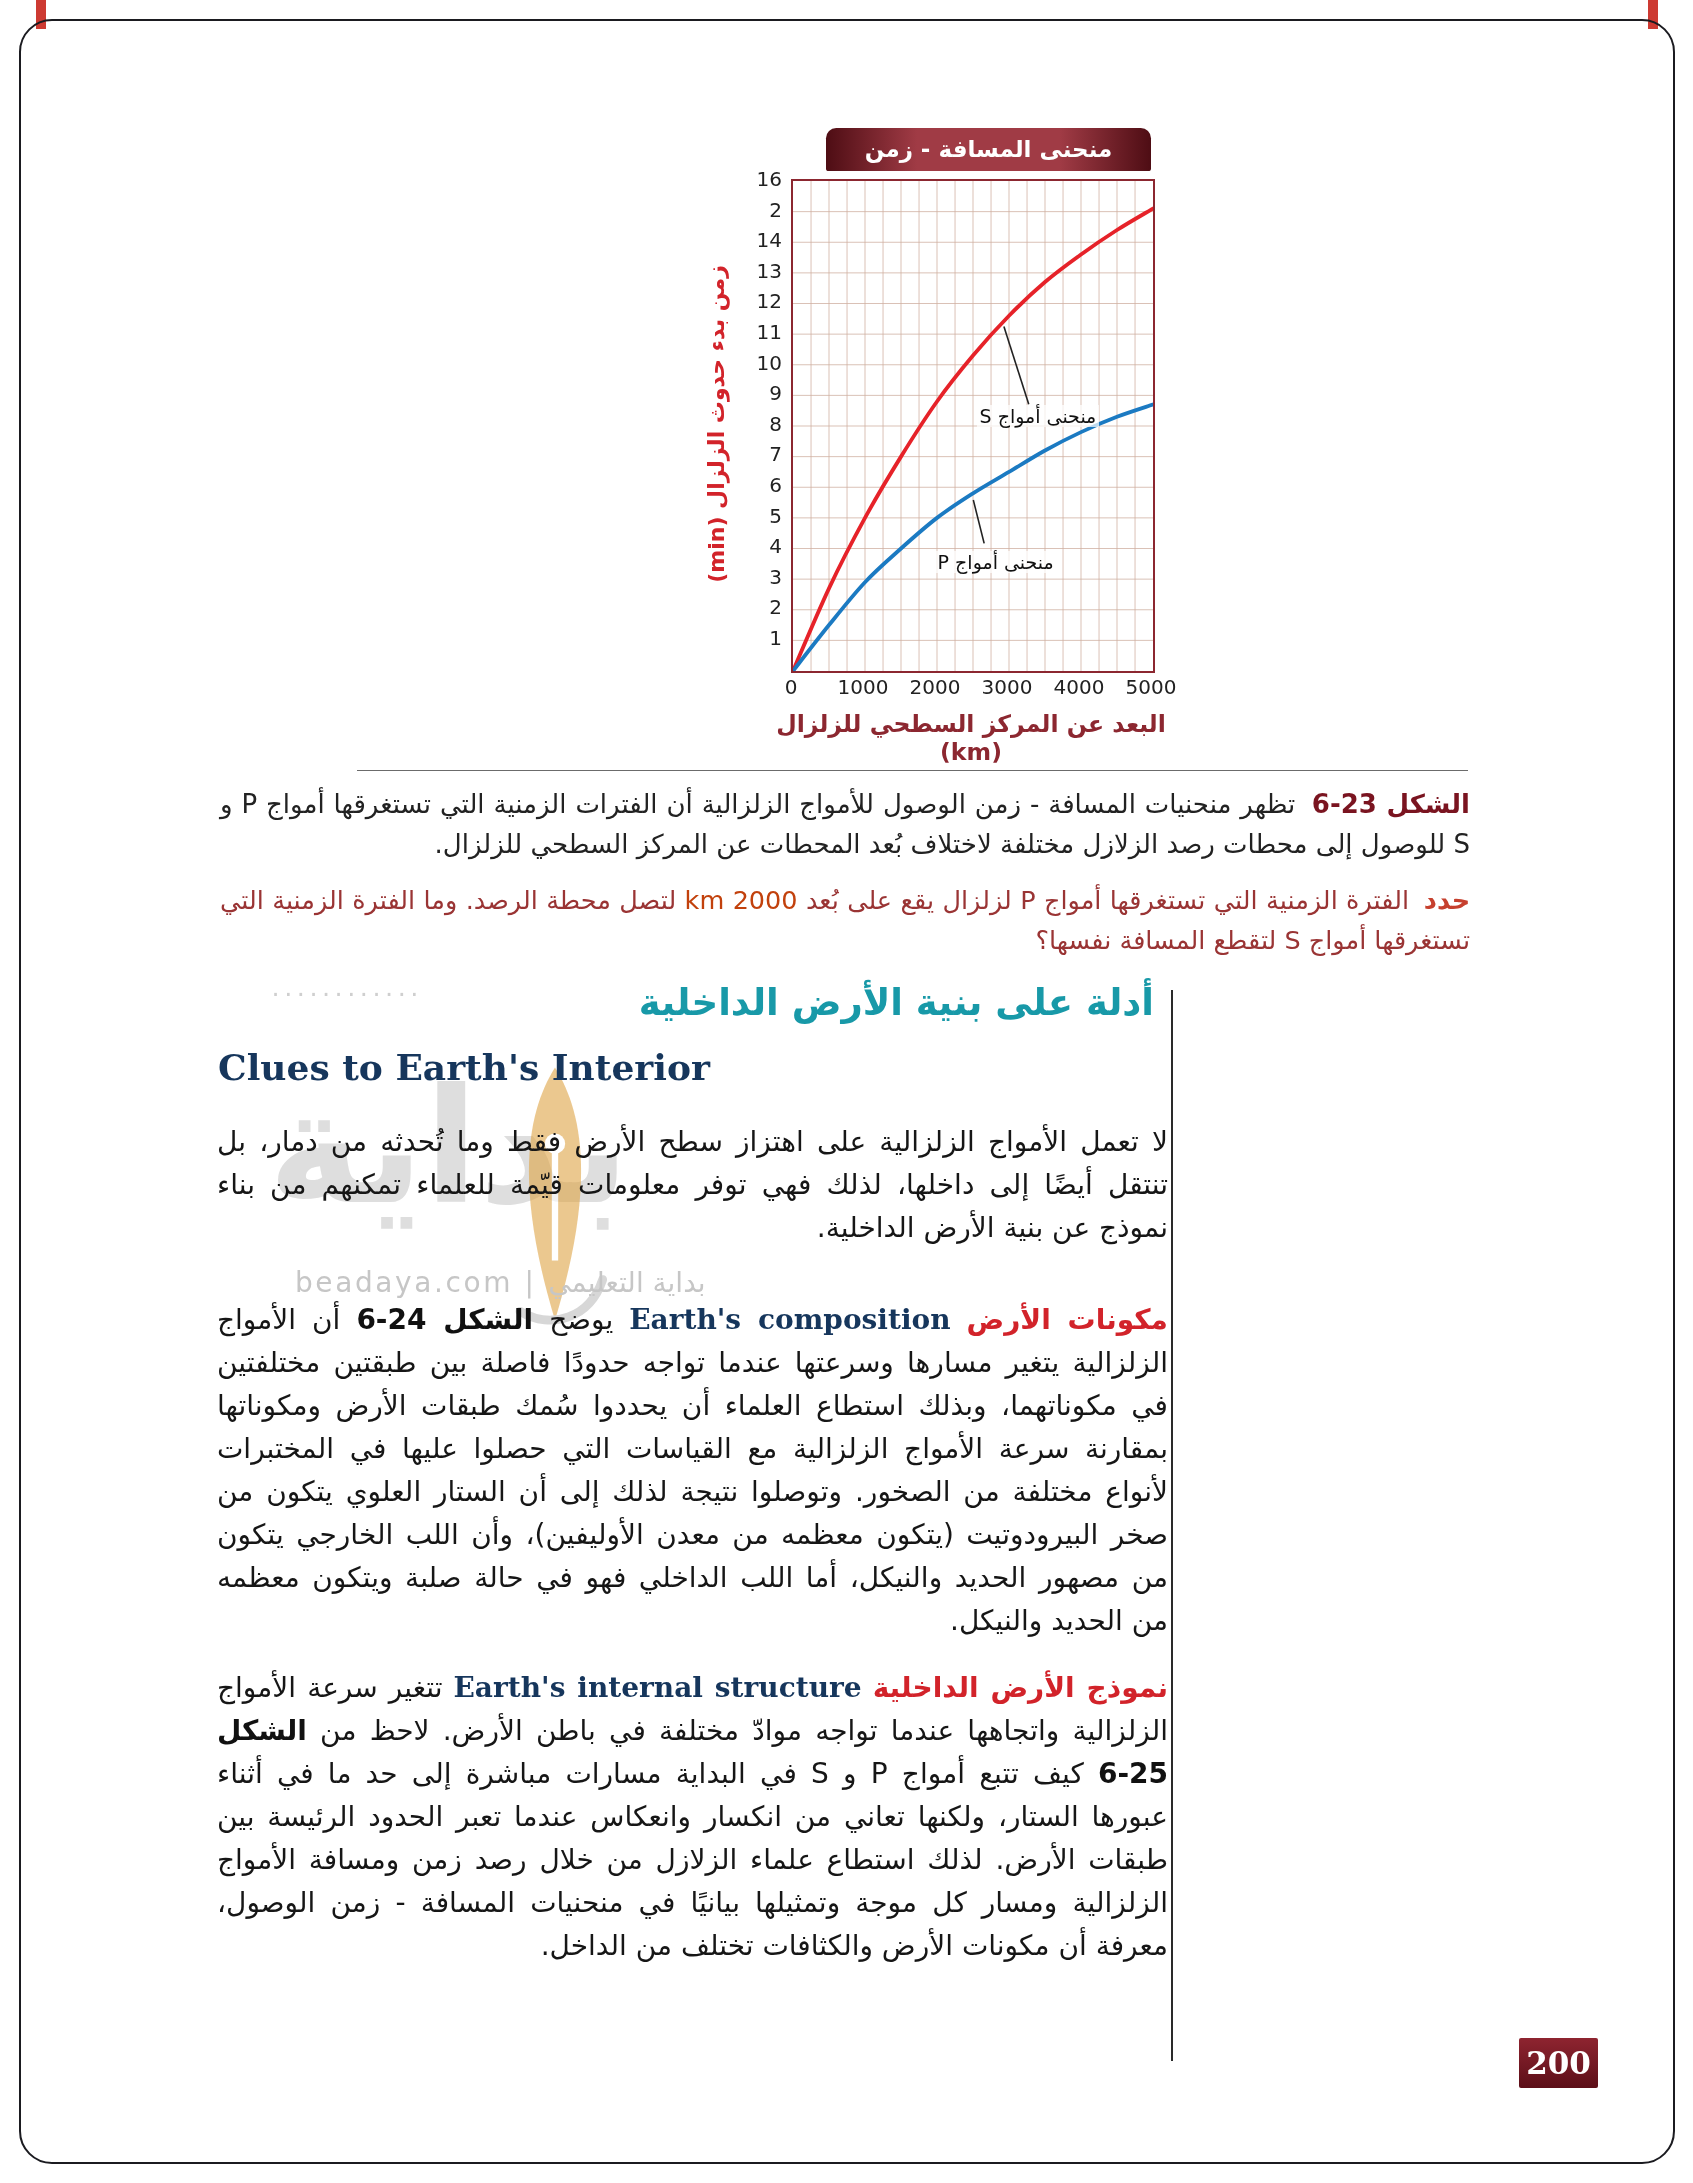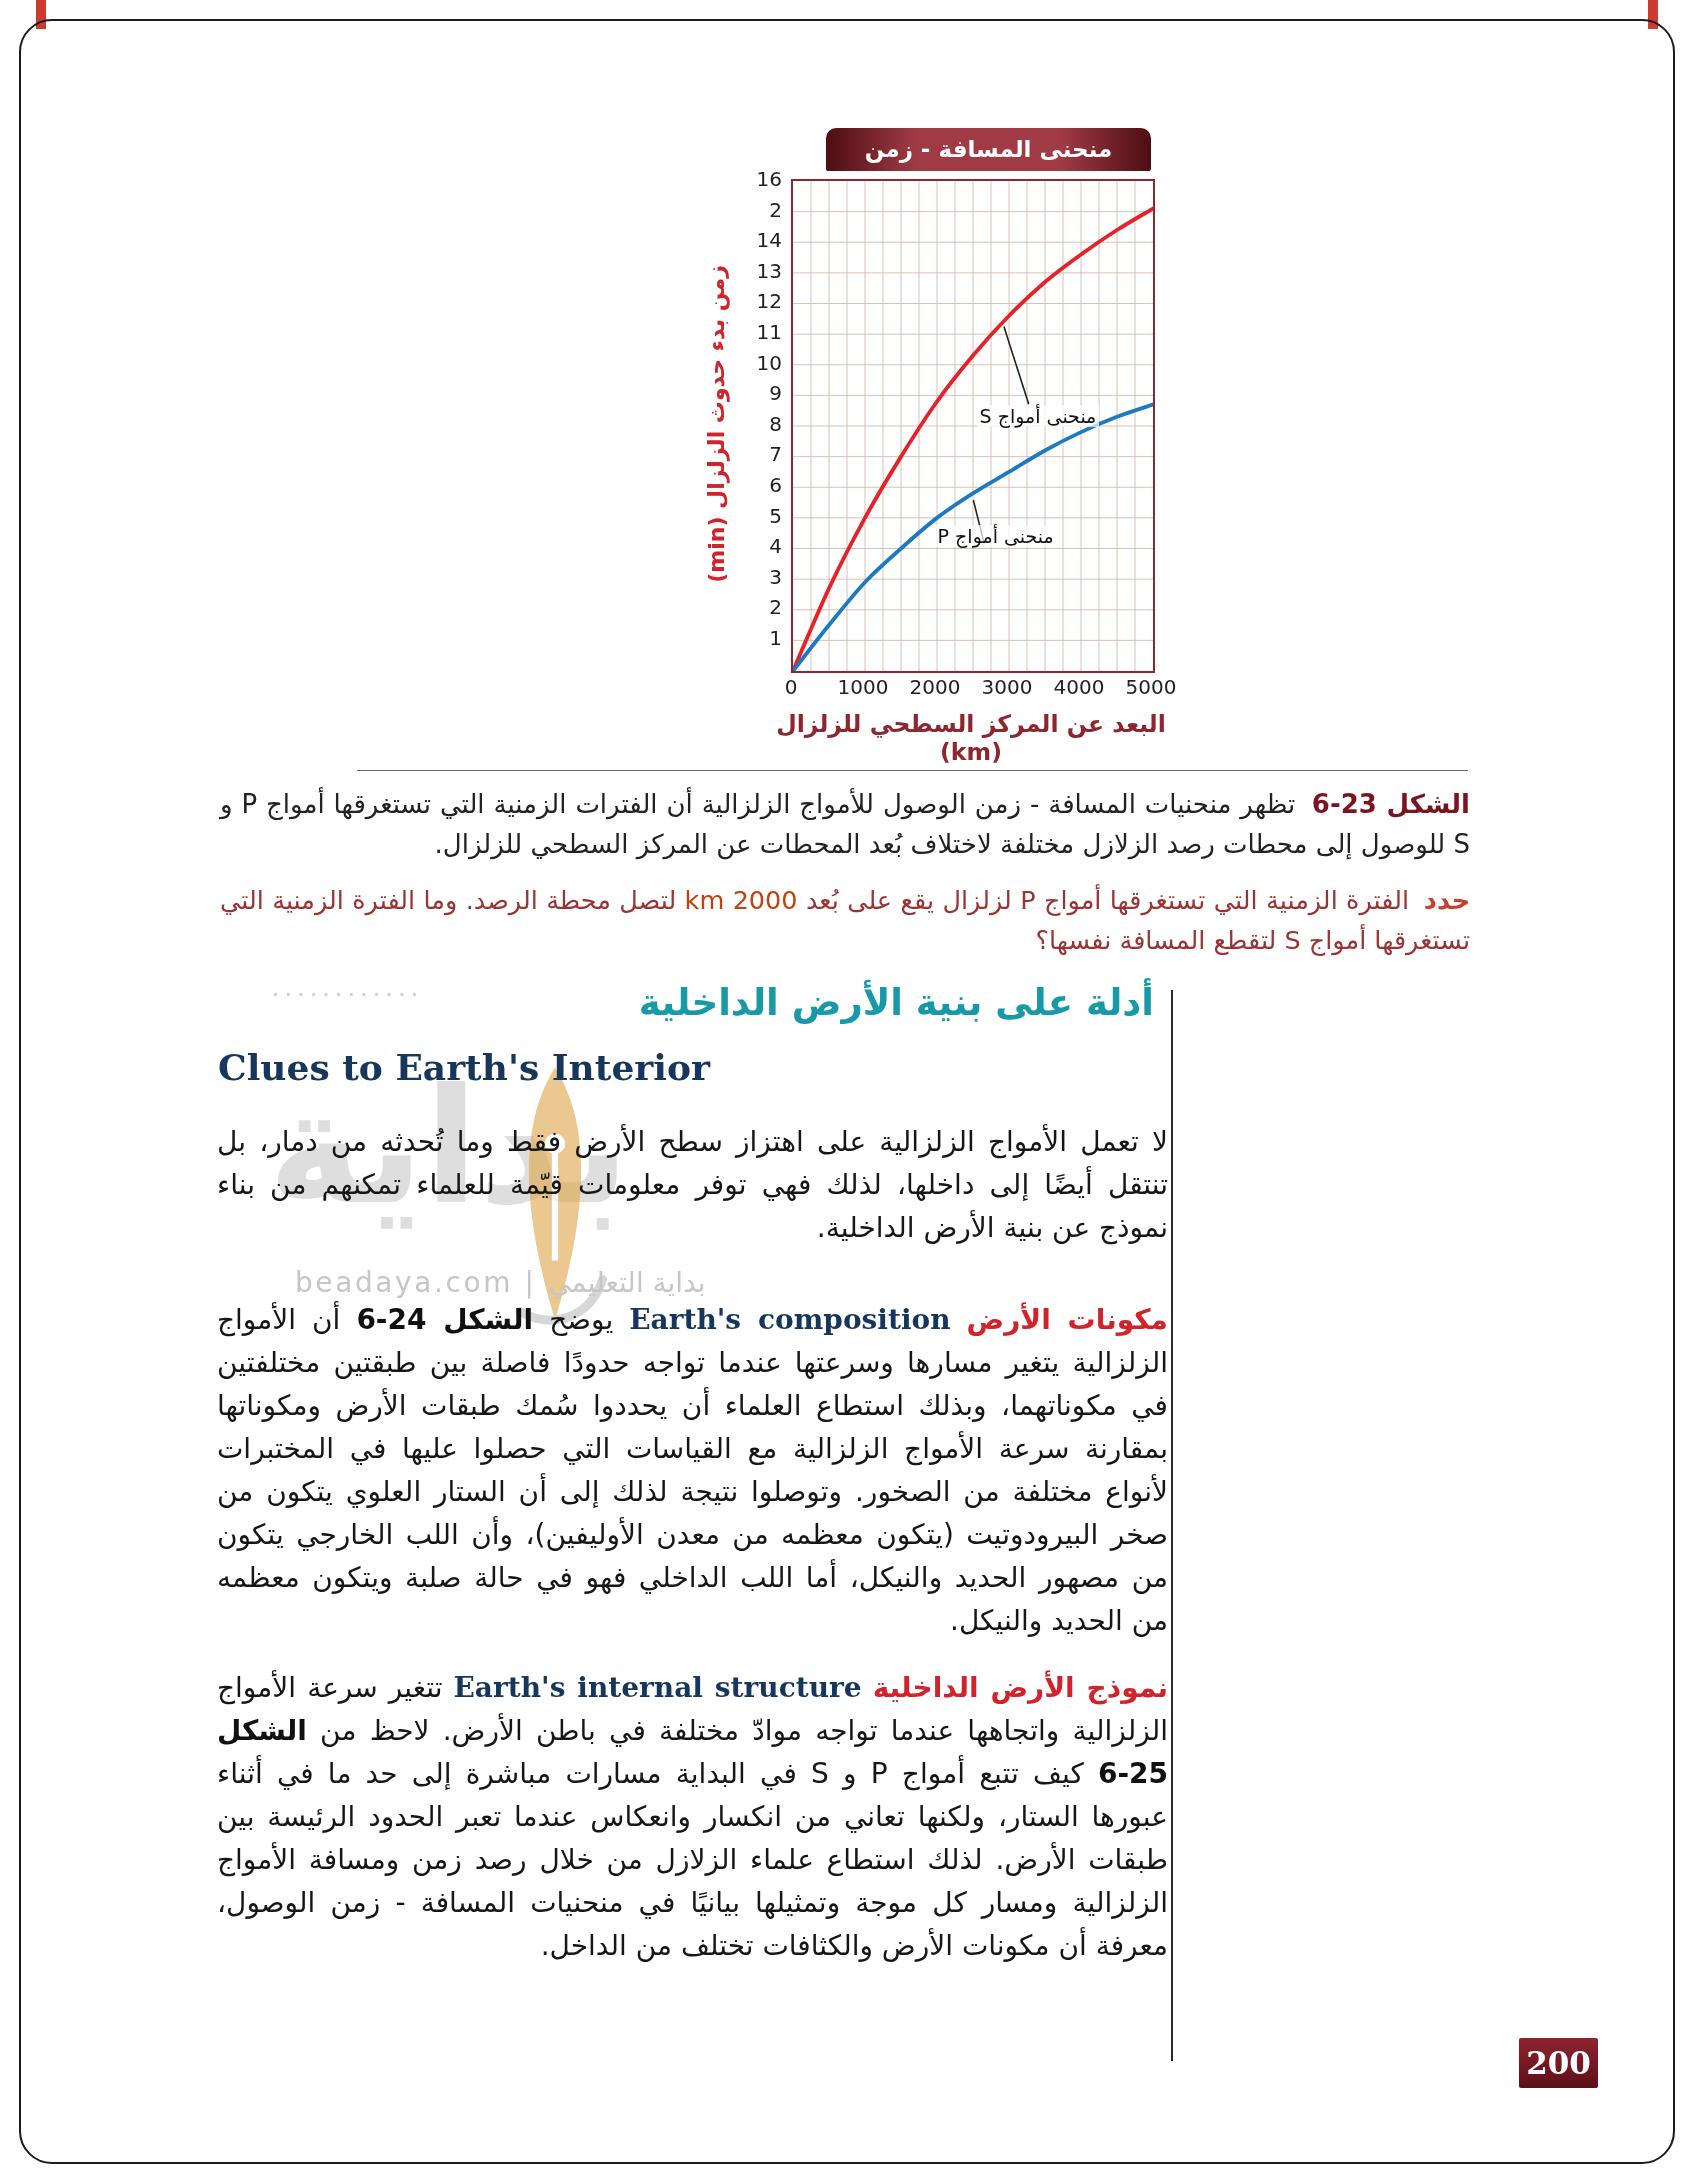--- a/index.html
+++ b/index.html
@@ -16,21 +16,21 @@
   .chart-title{height:43px;line-height:43px;text-align:center;color:#fff;font-size:23px;font-weight:bold;
       direction:rtl;border-radius:10.2px 10.2px 2.6px 2.6px;
       background:linear-gradient(90deg,#4e0d14,#a03b45 28%,#a03b45 72%,#4e0d14);margin-left:35px;}
   .plot{position:absolute;left:0;top:51px;width:360px;height:490px;border:2.6px solid #8c2730;background:#fff;}
   .plot svg{position:absolute;left:0;top:0;width:360px;height:490px;display:block;}
   .gl{stroke:#cfae9f;stroke-width:1.2;}
   .leader{stroke:#222;stroke-width:2.5;}
   .curve-label{position:absolute;font-size:19px;color:#111;white-space:nowrap;direction:rtl;
       background:rgba(255,255,255,.72);padding:0 2.6px;}
   #s-label{left:184px;top:224px;}
-  #p-label{left:142px;top:344px;}
+  #p-label{left:142px;top:370px;}
   #y-ticks{position:absolute;left:-55px;top:0;width:46px;height:100%;}
   .ytick{position:absolute;right:0;width:46px;text-align:right;font-size:20px;line-height:24px;color:#222;}
   #x-ticks{position:absolute;left:0;top:547px;width:360px;height:25.5px;}
   .xtick{position:absolute;transform:translateX(-50%);font-size:20px;color:#222;white-space:nowrap;}
   .x-axis-title{position:absolute;left:-29px;top:582px;width:418px;text-align:center;
       font-size:23.6px;font-weight:bold;color:#8c2730;direction:rtl;}
   .y-axis-title{position:absolute;left:-75px;top:296px;transform:translate(-50%,-50%) rotate(-90deg);
       white-space:nowrap;font-size:22px;font-weight:bold;color:#d2232a;direction:rtl;}
 
   

